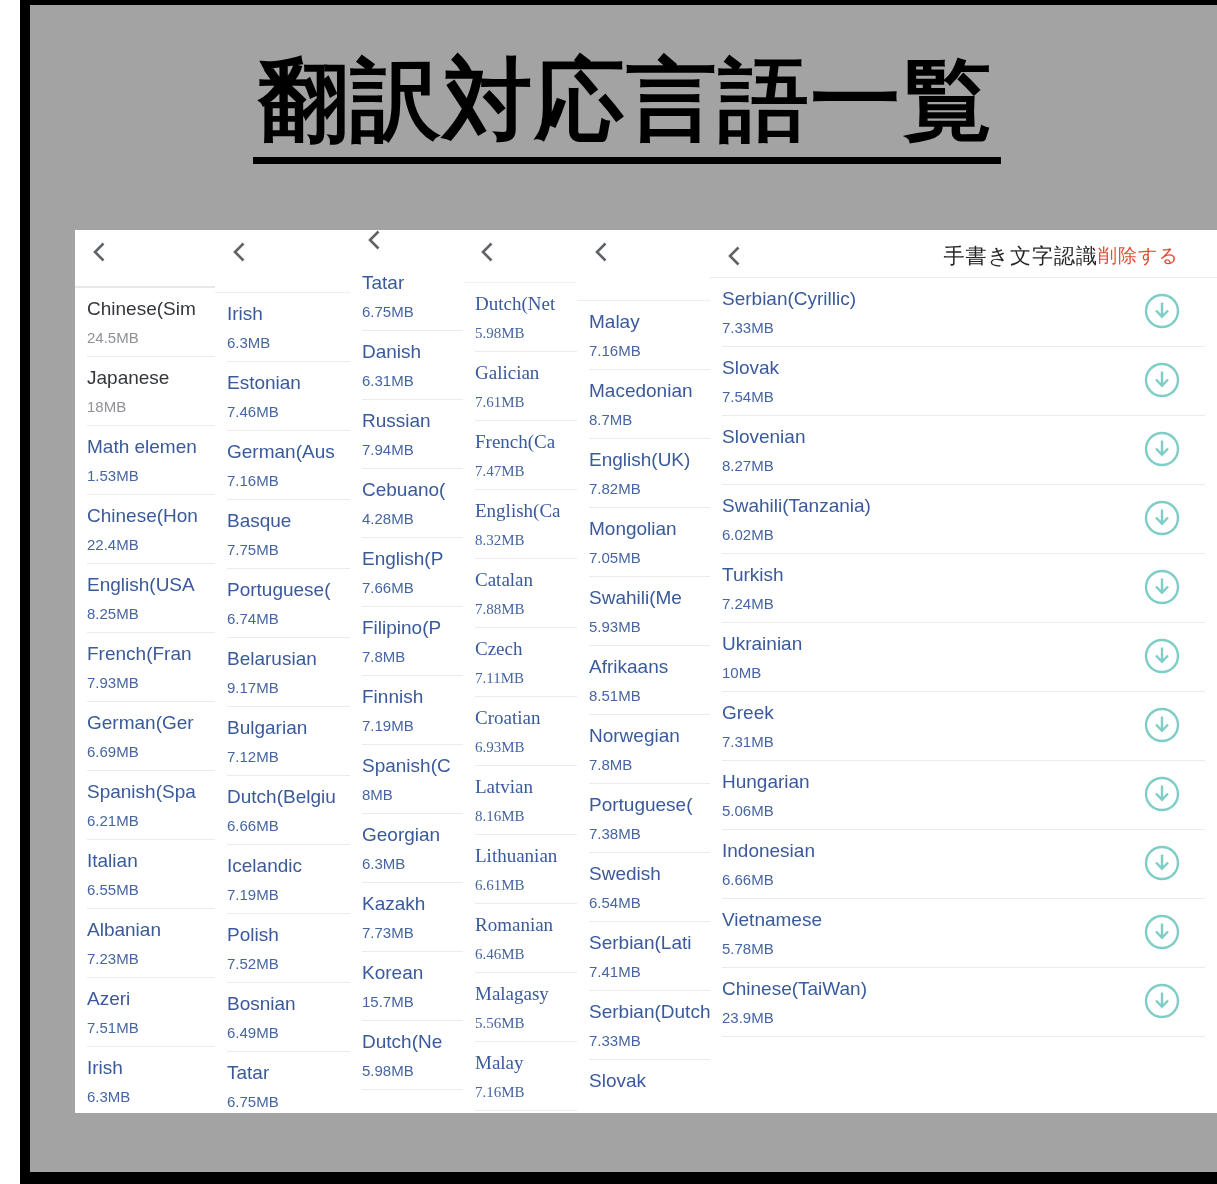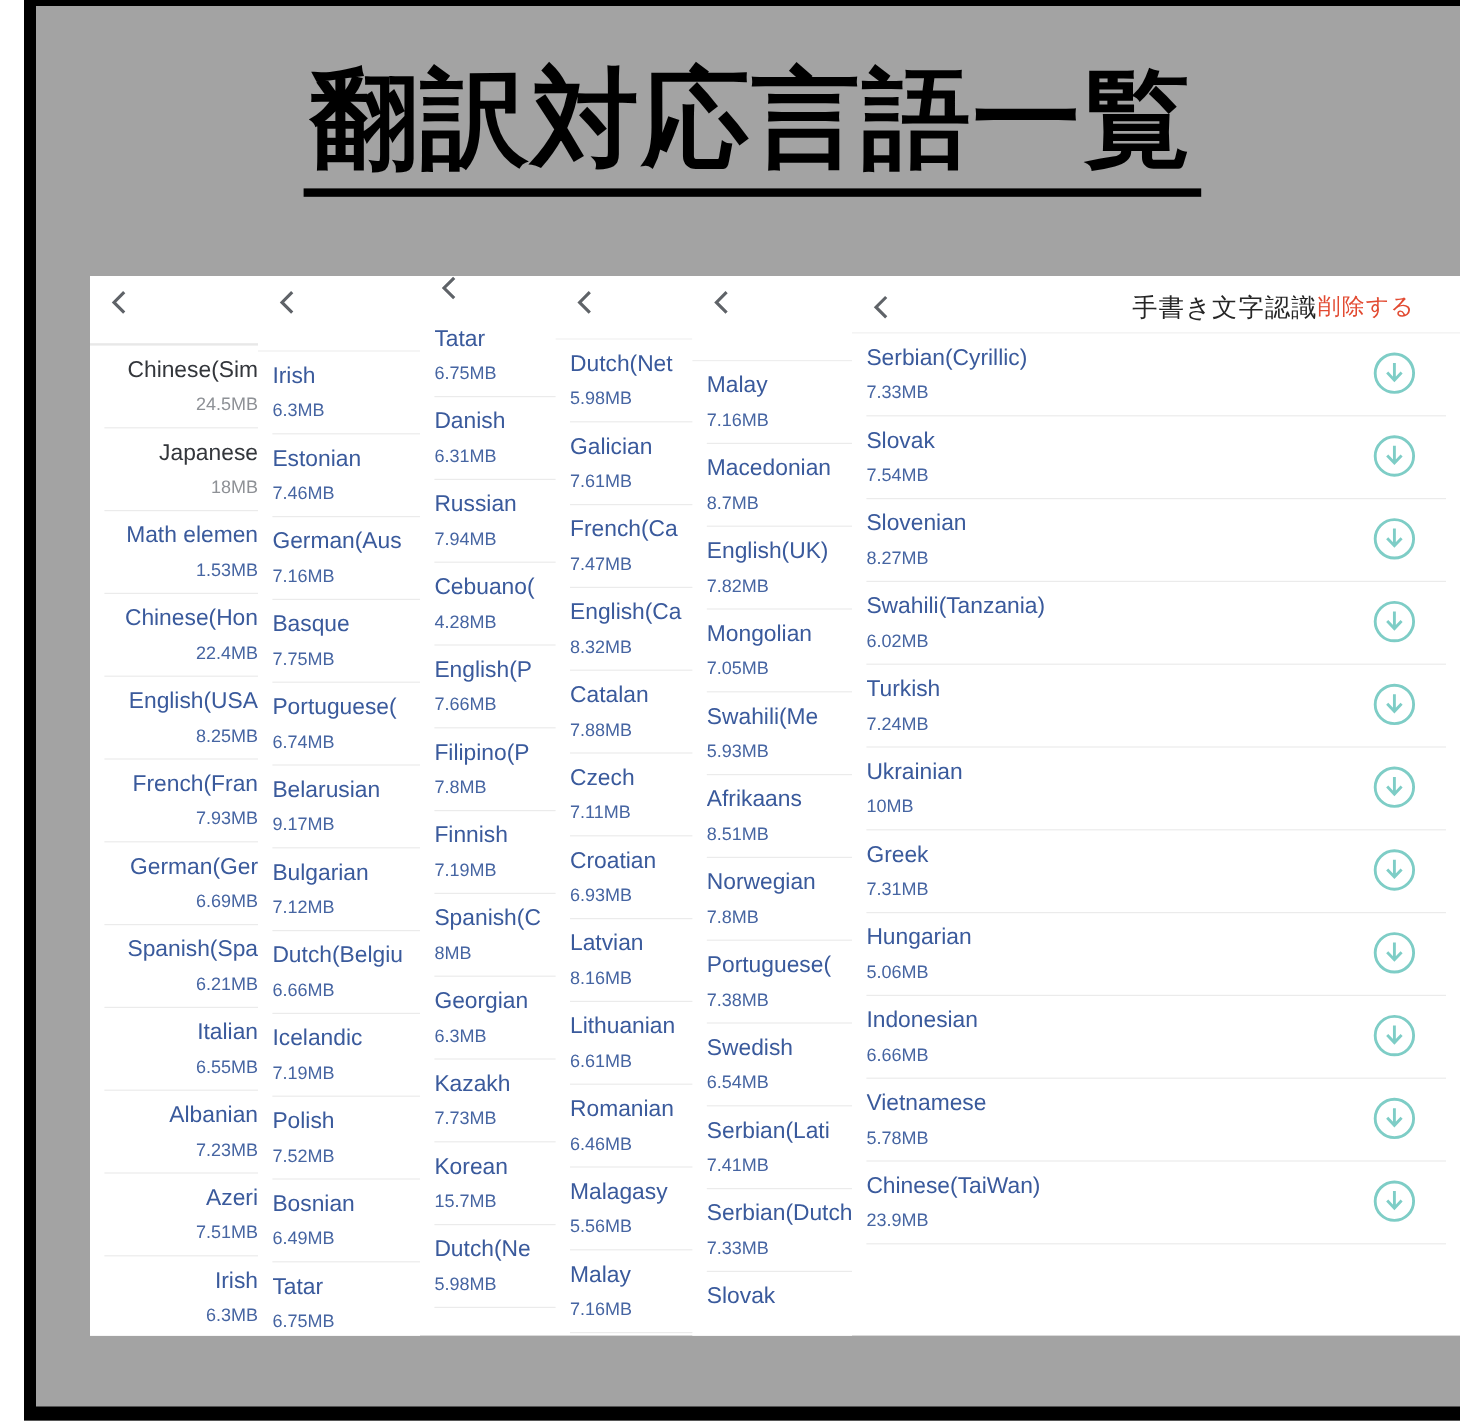--- a/index.html
+++ b/index.html
@@ -45,24 +45,24 @@
   .p2 .panel-header{margin-top:-12px;}
   .p5 .panel-header{margin-top:4px;padding-right:44px;border-bottom:1px solid #ededed;}
   .chev{display:inline-flex;align-items:center;}
   .hdr-title{
     flex:1;text-align:right;font-size:21px;color:#262626;letter-spacing:1px;
   }
   .hdr-action{
     font-size:19px;color:#e24a31;letter-spacing:1px;white-space:nowrap;
   }
   .panel-list{background:#fff;}
-  .p0 .panel-list{margin-top:12px;border-top:2px solid #e8e8e8;text-align:right;}
+  .p0 .panel-list{margin-top:12px;border-top:2px solid #e8e8e8;}
   .p1 .panel-list{margin-top:18px;border-top:1px solid #eeeeee;}
   .p2 .panel-list{margin-top:0px;}
-  .p3 .panel-list{margin-top:8px;border-top:1px solid #f0f0f0;}
+  .p3 .panel-list{margin-top:8px;border-top:1px solid #f0f0f0;font-family:Liberation Serif, serif;}
   .p4 .panel-list{margin-top:26px;border-top:1px solid #eeeeee;}
   .p5 .panel-list{margin-top:0px;}
   
   .row{
     position:relative;height:69px;box-sizing:border-box;
     padding:9px 0 0 12px;
   }
   .row::after{
     content:'';position:absolute;left:12px;right:0;bottom:0;height:1px;background:#ebebeb;
   }

